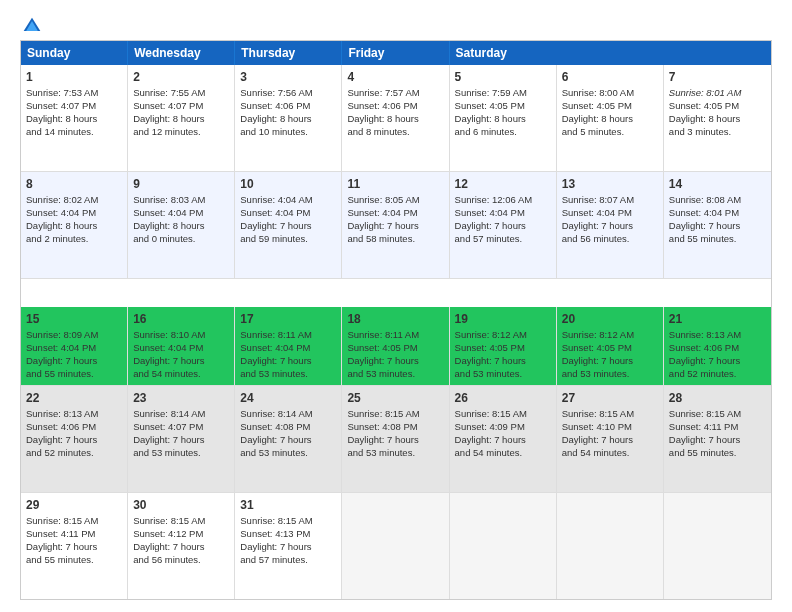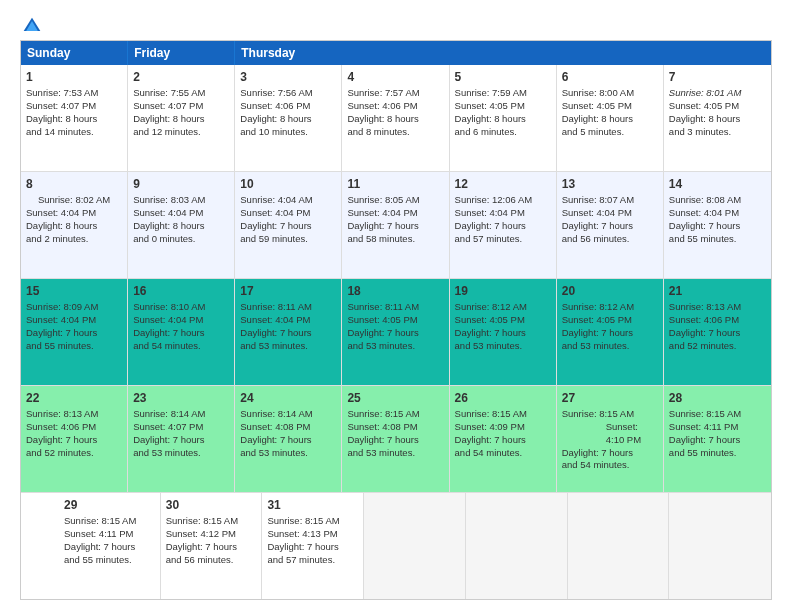--- a/index.html
+++ b/index.html
@@ -80,21 +80,21 @@
       display: flex;
       flex-direction: column;
       flex: 1;
     }
     .cal-row {
       display: grid;
       grid-template-columns: repeat(7, 1fr);
       flex: 1;
       border-bottom: 1px solid #ddd;
     }
-    .cal-row:last-child { border-bottom: none; margin-left: 38px; }
+    .cal-row:last-child { border-bottom: none; }
     .cal-cell {
       border-right: 1px solid #ddd;
       padding: 4px 5px;
       font-size: 9.5px;
       color: #333;
       vertical-align: top;
       min-height: 70px;
       background: #fff;
       line-height: 1.35;
     }
@@ -102,22 +102,22 @@
     .cal-cell.empty { background: #f8f8f8; }
     .day-num {
       font-size: 12px;
       font-weight: bold;
       display: block;
       margin-bottom: 2px;
     }
     
     .row-0 .cal-cell { background: #fff; }
     .row-1 .cal-cell { background: #f0f4ff; }
-    .row-2 .cal-cell { background: #14b8a6; }
-    .row-3 .cal-cell { background: #86efac; }
+    .row-2 .cal-cell { background: #22c55e; margin-top: 28px; }
+    .row-3 .cal-cell { background: #e5e5e5; }
     .row-4 .cal-cell { background: #fff; }
     .row-4 .cal-cell.empty { background: #f5f5f5; }
   </style>
 </head>
 <body>
 
 <div class="page">
   <div class="header">
     <div class="logo">
       <div class="logo-text">
@@ -131,22 +131,24 @@
     </div>
     <div class="title-area">
       <div class="month-title"></div>
       <div class="location"></div>
     </div>
   </div>
 
   <div class="calendar">
     <div class="cal-header">
     <div class="cal-header-cell">Sunday</div>
+        <div class="cal-header-cell">Wednesday</div>
+        <div class="cal-header-cell">Thursday</div>
         <div class="cal-header-cell">Friday</div>
-        <div class="cal-header-cell">Thursday</div>
+        <div class="cal-header-cell">Saturday</div>
       </div>
     <div class="cal-body">
     <div class="cal-row row-0">
           <div class="cal-cell">
             <span class="day-num">1</span>
             <span style="display: block;">Sunrise: 7:53 AM</span>
             <span style="display: block;">Sunset: 4:07 PM</span>
             <span style="display: block;">Daylight: 8 hours</span>
             <span style="display: block;">and 14 minutes.</span>
           </div>
@@ -189,21 +191,21 @@
             <span class="day-num">7</span>
             <span style="display: block; font-style: italic;">Sunrise: 8:01 AM</span>
             <span style="display: block;">Sunset: 4:05 PM</span>
             <span style="display: block;">Daylight: 8 hours</span>
             <span style="display: block;">and 3 minutes.</span>
           </div>
         </div>
         <div class="cal-row row-1">
           <div class="cal-cell">
             <span class="day-num">8</span>
-            <span style="display: block; text-align: center;">Sunrise: 8:02 AM</span>
+            <span style="display: block;">Sunrise: 8:02 AM</span>
             <span style="display: block;">Sunset: 4:04 PM</span>
             <span style="display: block;">Daylight: 8 hours</span>
             <span style="display: block;">and 2 minutes.</span>
           </div>
           <div class="cal-cell">
             <span class="day-num">9</span>
             <span style="display: block;">Sunrise: 8:03 AM</span>
             <span style="display: block;">Sunset: 4:04 PM</span>
             <span style="display: block;">Daylight: 8 hours</span>
             <span style="display: block;">and 0 minutes.</span>
@@ -327,21 +329,21 @@
           <div class="cal-cell">
             <span class="day-num">26</span>
             <span style="display: block;">Sunrise: 8:15 AM</span>
             <span style="display: block;">Sunset: 4:09 PM</span>
             <span style="display: block;">Daylight: 7 hours</span>
             <span style="display: block;">and 54 minutes.</span>
           </div>
           <div class="cal-cell">
             <span class="day-num">27</span>
             <span style="display: block;">Sunrise: 8:15 AM</span>
-            <span style="display: block; margin-left: 44px;">Sunset: 4:10 PM</span>
+            <span style="display: block;">Sunset: 4:10 PM</span>
             <span style="display: block;">Daylight: 7 hours</span>
             <span style="display: block;">and 54 minutes.</span>
           </div>
           <div class="cal-cell">
             <span class="day-num">28</span>
             <span style="display: block;">Sunrise: 8:15 AM</span>
             <span style="display: block;">Sunset: 4:11 PM</span>
             <span style="display: block;">Daylight: 7 hours</span>
             <span style="display: block;">and 55 minutes.</span>
           </div>

